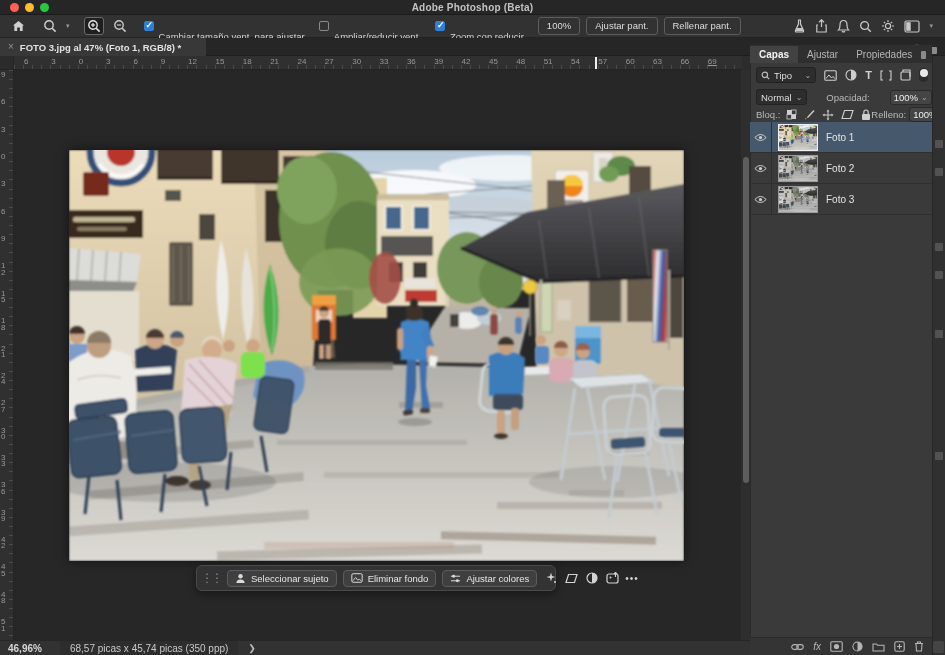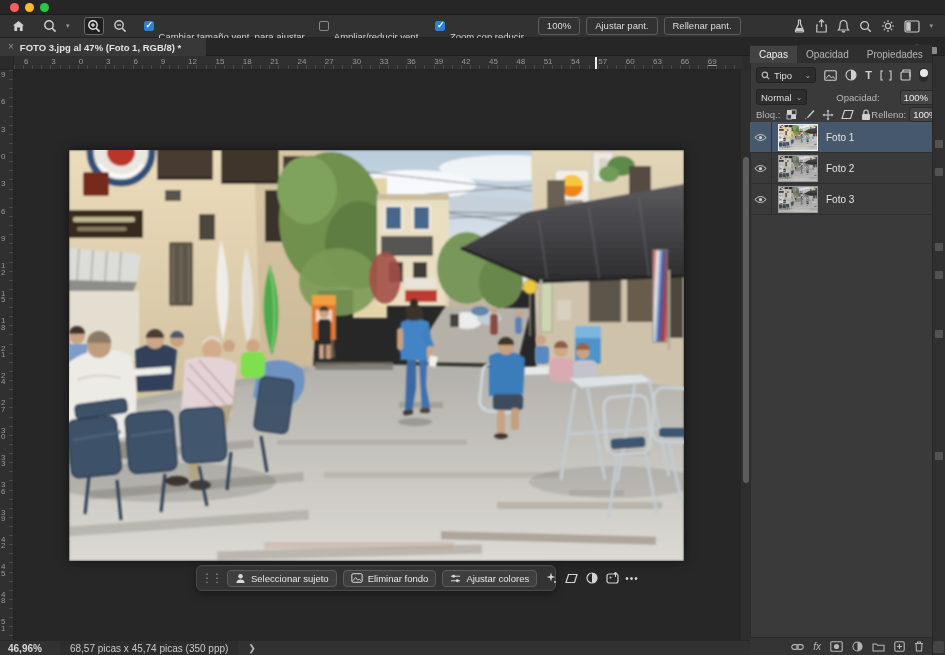--- a/index.html
+++ b/index.html
@@ -67,21 +67,21 @@
   
   .statusbar{left:0;top:640px;width:750px;height:15px;background:#323232;border-top:1px solid #262626;display:flex;align-items:center;font-size:10px;color:#d6d6d6;}
   .zoomlevel{margin-left:8px;font-weight:bold;}
   .docinfo{margin-left:18px;background:#2d2d2d;padding:0 10px;height:15px;line-height:15px;color:#c9c9c9;}
   .docchevron{margin-left:10px;color:#bdbdbd;font-size:9px;}
 
   
   .panel{left:750px;top:45px;width:182px;height:610px;background:#3a3a3a;border-left:1px solid #2a2a2a;}
   .ptabs{left:750px;top:45px;width:182px;height:18px;background:#2f2f2f;display:flex;align-items:flex-end;}
   .ptab{font-size:10px;color:#b5b5b5;padding:3px 9px 3px;}
-  .ptab.active{background:#424242;color:#f2f2f2;font-weight:normal;}
+  .ptab.active{background:#424242;color:#f2f2f2;font-weight:bold;}
   .pmenu{margin-left:auto;margin-right:6px;margin-bottom:4px;width:10px;height:8px;background:#8b8b8b;border-radius:1px;}
   .prow{left:756px;width:172px;display:flex;align-items:center;}
   .dropdown{display:flex;align-items:center;background:#2d2d2d;border:1px solid #222;border-radius:3px;height:16px;padding:0 4px;color:#dedede;font-size:9.5px;gap:4px;}
   .dd-chev{margin-left:auto;color:#a8a8a8;font-size:8px;}
   .plabel{font-size:9.5px;color:#b9b9b9;}
   .valbox{display:flex;align-items:center;background:#454545;border:1px solid #2a2a2a;border-radius:3px;height:15px;padding:0 3px;color:#eee;font-size:9.5px;gap:3px;}
   .ficons{display:flex;align-items:center;gap:8px;margin-left:8px;}
   .ficons svg, .lockicons svg{display:block;}
   .toggle-pill{width:9px;height:14px;background:#2a2a2a;border-radius:5px;position:relative;}
   .toggle-pill::after{content:"";position:absolute;left:0.5px;top:0.5px;width:8px;height:8px;border-radius:50%;background:#e8e8e8;}
@@ -357,20 +357,21 @@
   </g>
 </defs>
 </svg>
 
 <div class="app">
 
   <div class="abs titlebar">
     <div class="abs tl" style="left:10px;background:#ff5f57"></div>
     <div class="abs tl" style="left:25px;background:#febc2e"></div>
     <div class="abs tl" style="left:40px;background:#28c840"></div>
+    <div class="abs title">Adobe Photoshop (Beta)</div>
   </div>
 
   <div class="abs optionsbar">
     <span class="obar-icon">
       <svg width="13" height="12" viewBox="0 0 14 13">
           <path d="M7 1 L13 6 L11.5 6 L11.5 12 L8.5 12 L8.5 8 L5.5 8 L5.5 12 L2.5 12 L2.5 6 L1 6 Z" fill="#d0d0d0"></path>
         </svg>
     </span>
     <span class="obar-icon" style="margin-left:6px">
       <svg width="14" height="14" viewBox="0 0 14 14">
@@ -570,21 +571,21 @@
 
   <div class="abs statusbar">
     <span class="zoomlevel">46,96%</span>
     <span class="docinfo">68,57 picas x 45,74 picas (350 ppp)</span>
     <span class="docchevron">❯</span>
   </div>
 
   <div class="abs panel"></div>
   <div class="abs ptabs">
     <span class="ptab active">Capas</span>
-    <span class="ptab">Opacidad</span>
+    <span class="ptab">Ajustar</span>
     <span class="ptab">Propiedades</span>
     <span class="pmenu"></span>
   </div>
 
   <div class="abs prow" style="top:67px;">
     <span class="dropdown" style="width:72px">
       <svg width="9" height="9" viewBox="0 0 14 14">
           <circle cx="6" cy="6" r="4.2" fill="none" stroke="#bbb" stroke-width="1.8"></circle>
           <line x1="9.2" y1="9.2" x2="12.6" y2="12.6" stroke="#bbb" stroke-width="2"></line>
         </svg>
@@ -610,21 +611,21 @@
         </svg>
       <span class="toggle-pill"></span>
     </span>
   </div>
 
   <div class="abs prow" style="top:89px;gap:17px;">
     <span class="dropdown" style="width:94px">
       <span>Normal</span>
       <span class="dd-chev">⌄</span>
     </span>
-    <span class="plabel" style="margin-left:12px">Opacidad:</span>
+    <span class="plabel" style="margin-left:2px">Opacidad:</span>
     <span class="valbox" style="margin-left:3px">
       <span>100%</span>
       <span class="dd-chev">⌄</span>
     </span>
   </div>
 
   <div class="abs prow" style="top:107px;">
     <span class="plabel">Bloq.:</span>
     <span class="lockicons">
       <svg width="11" height="11" viewBox="0 0 11 11">

